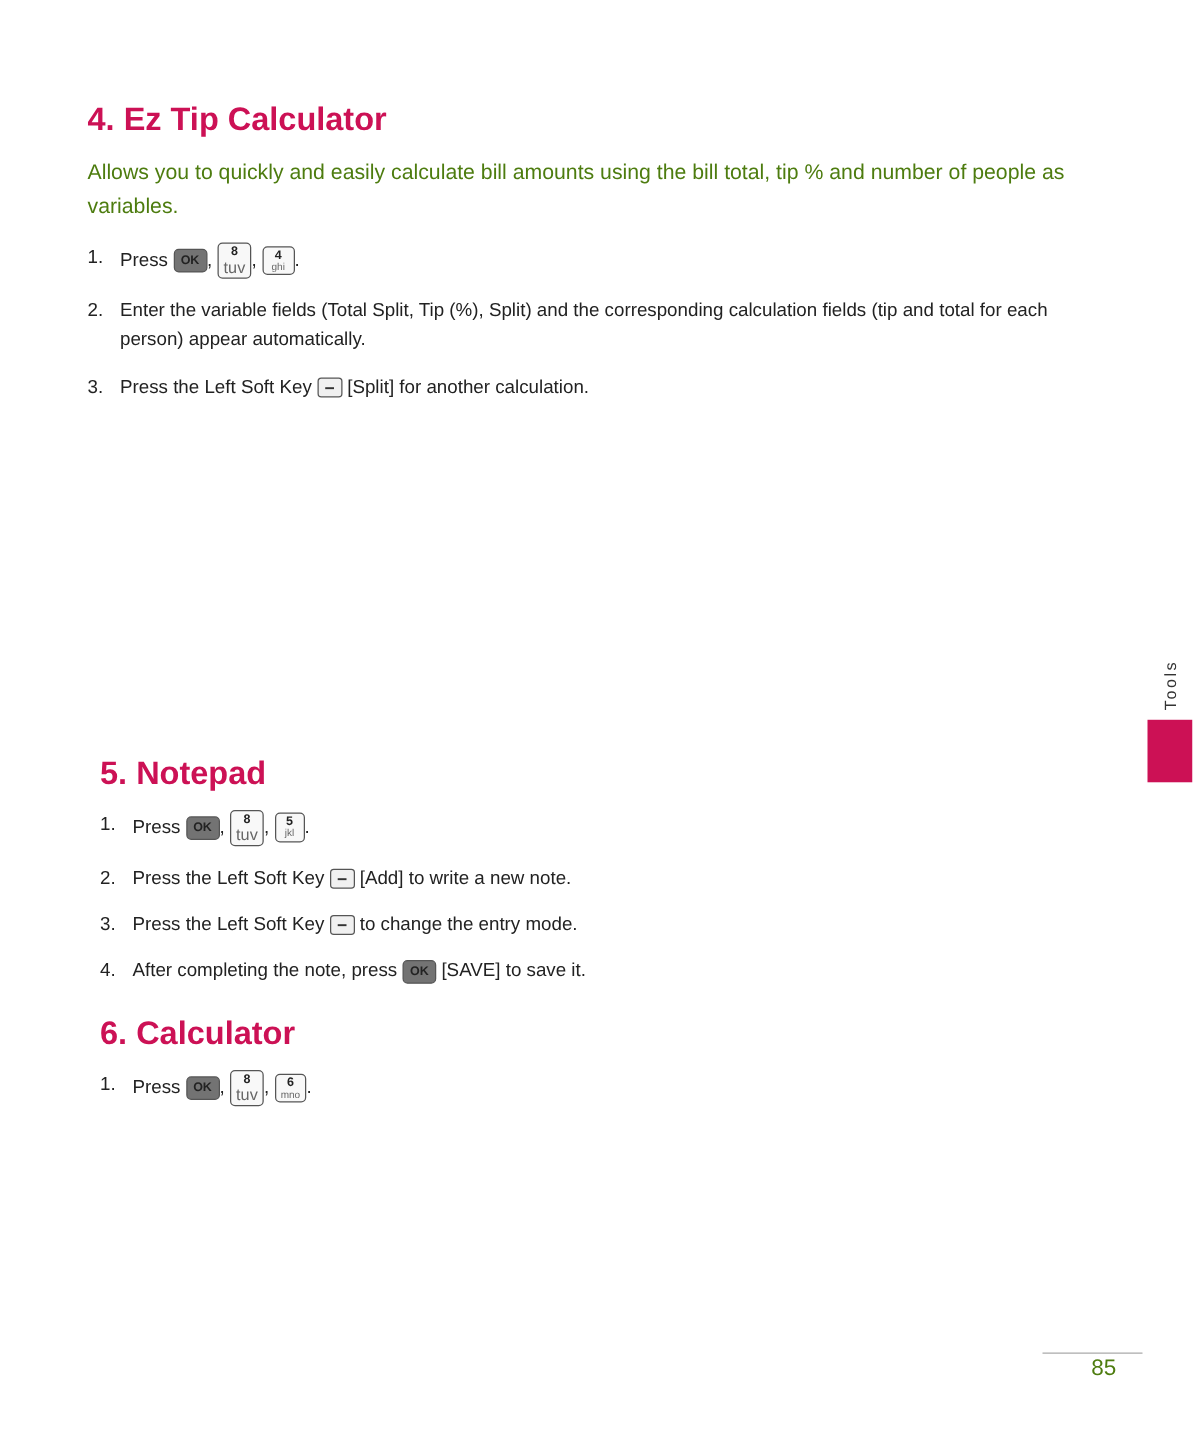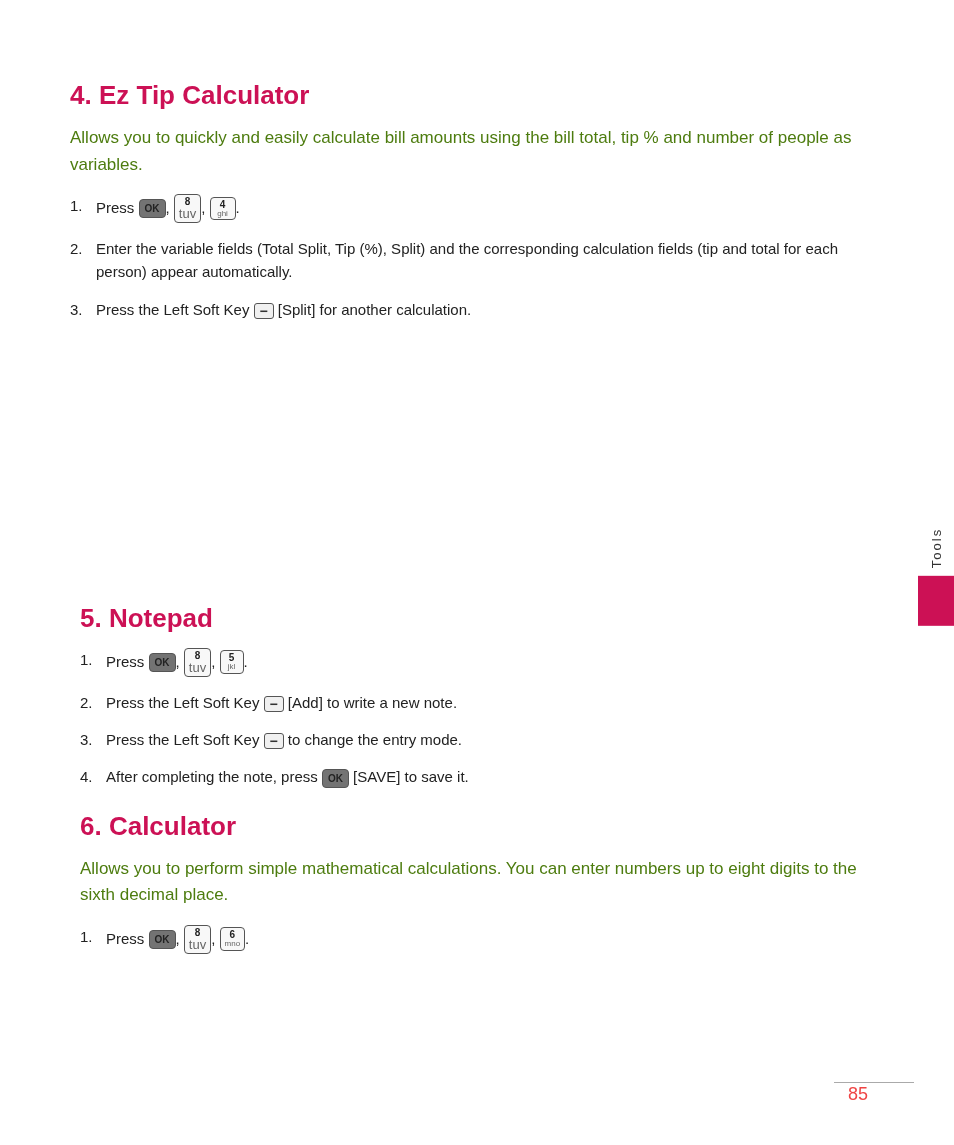--- a/index.html
+++ b/index.html
@@ -113,23 +113,23 @@
     .side-tab-bar {
       width: 36px;
       height: 50px;
       background: #cc1155;
     }
 
     
     .page-number {
       position: absolute;
       bottom: 40px;
-      right: 86px;
+      right: 61px;
       font-size: 18px;
-      color: #ef4444;
+      color: #4d7c0f;
     }
 
     .page-number-line {
       position: absolute;
       bottom: 62px;
       right: 40px;
       width: 80px;
       height: 1px;
       background: #aaa;
     }
@@ -346,21 +346,20 @@
         <span class="step-text">
           After completing the note, press
           <span class="key-ok">OK</span>
           [<span class="bold">SAVE</span>] to save it.
         </span>
       </div>
     </div>
 
     <div class="section-divider">
       <div class="section-title">6. Calculator</div>
-      <div class="section-body">Allows you to perform simple mathematical calculations. You can enter numbers up to eight digits to the sixth decimal place.</div>
 
       <div class="step">
         <span class="step-num">1.</span>
         <span class="step-text">
           Press
           <span class="key-ok">OK</span>,
           <span class="key-8">
               <span class="top">8</span>
               <span class="bot">tuv</span>
             </span>,

